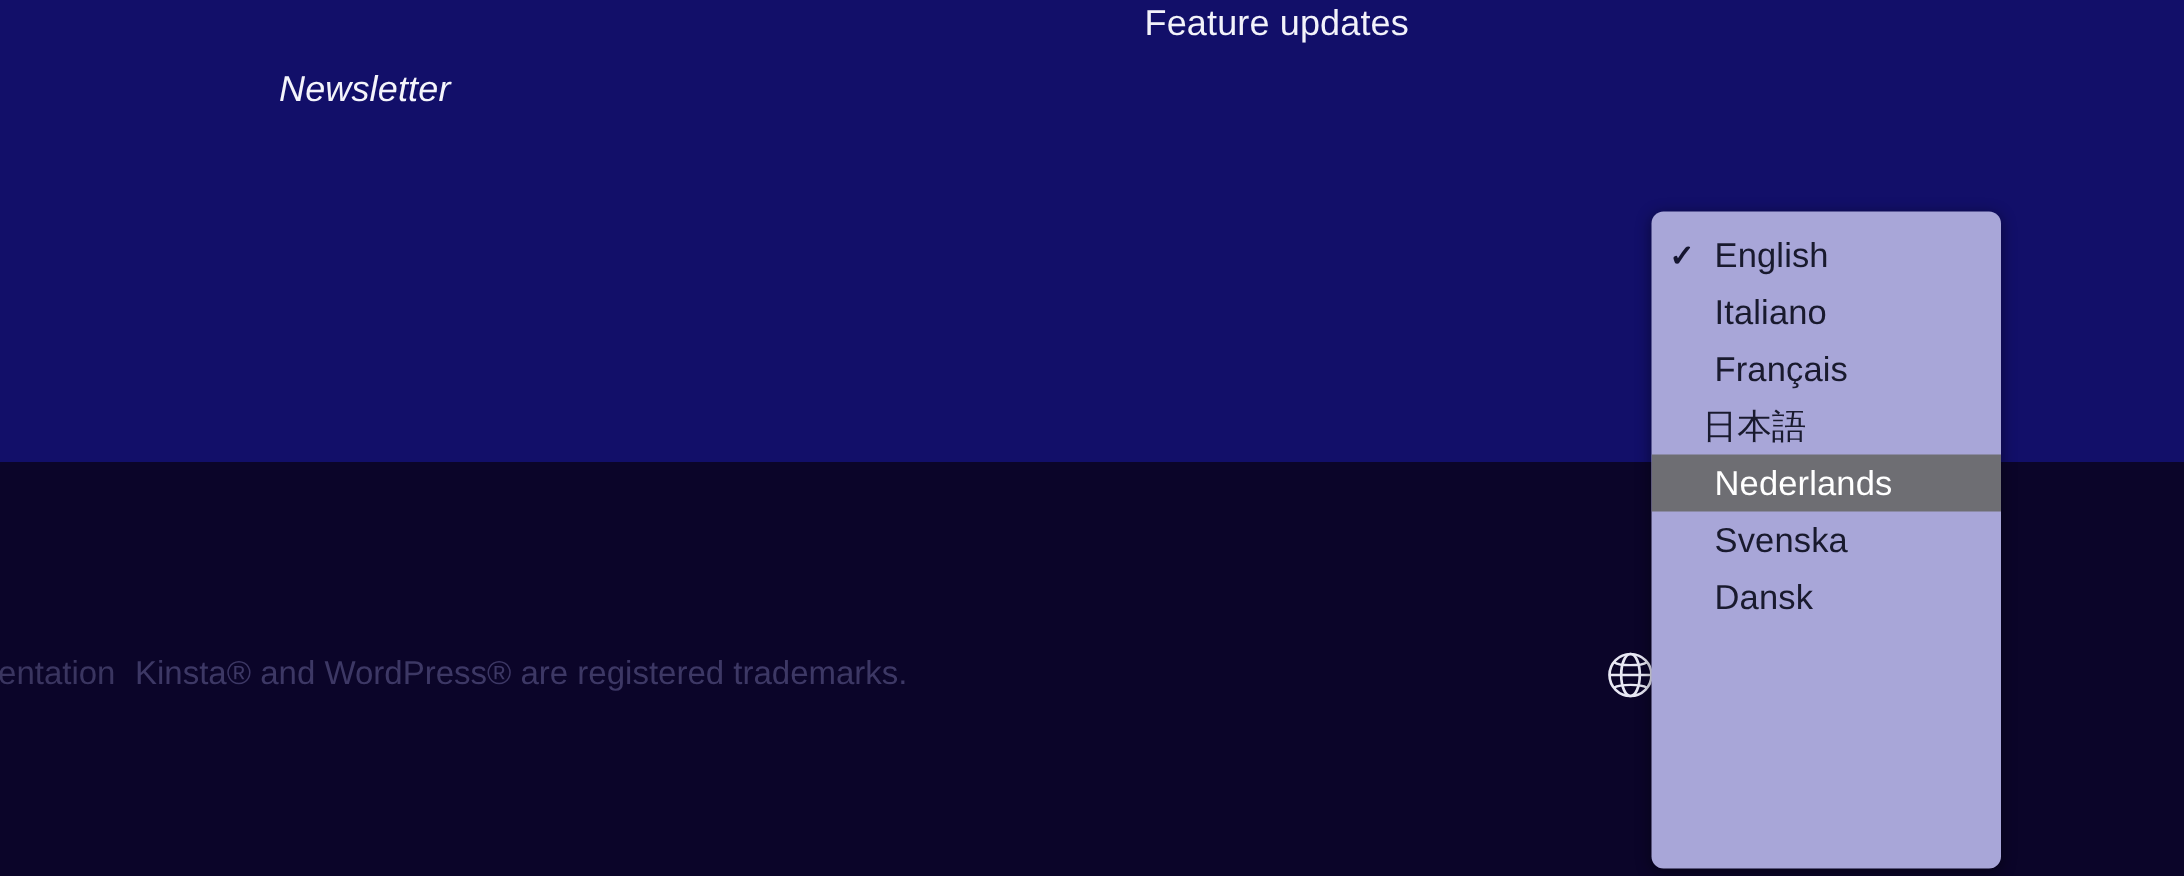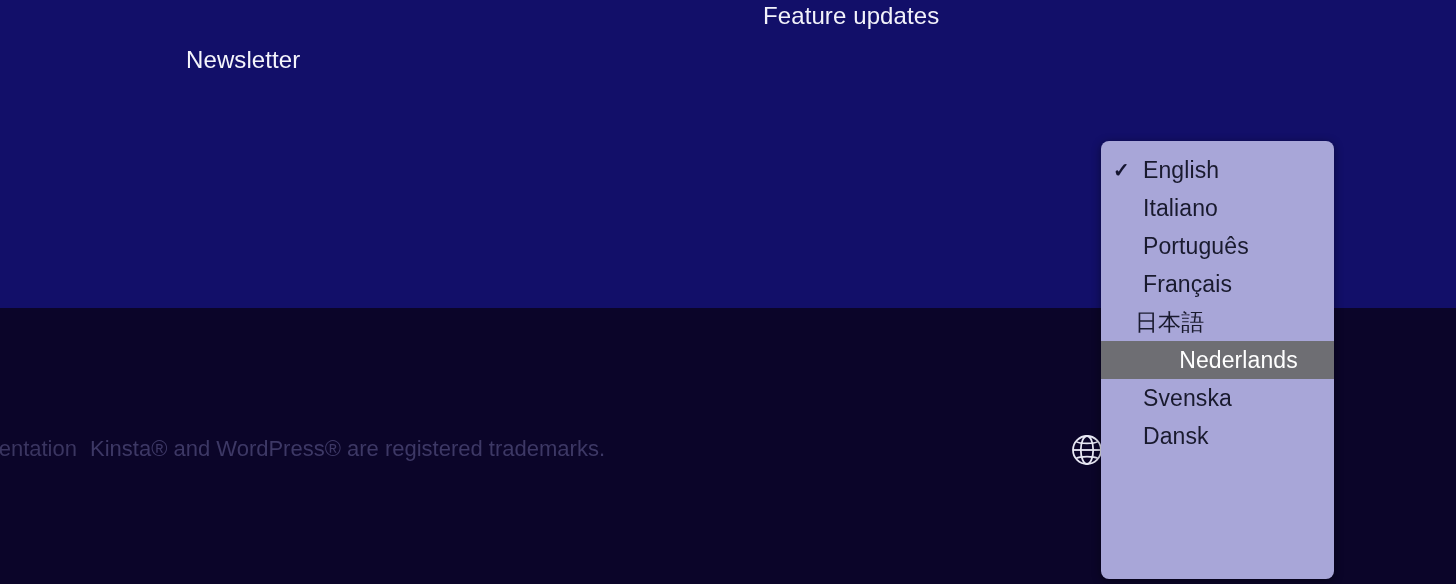--- a/index.html
+++ b/index.html
@@ -39,20 +39,21 @@
   }
 
   .label-newsletter {
     position:absolute;
     left:186px;
     top:46px;
     font-size:24px;
     color:#f4f4fb;
     white-space:nowrap;
     letter-spacing:0.1px;
+    font-style:italic;
   }
 
   
   .footer-band {
     position:absolute;
     left:0; top:308px;
     width:1456px;
     height:276px;
     background:#0b0529;
   }
@@ -116,21 +117,20 @@
     color:#191a2e;
     white-space:nowrap;
     letter-spacing:0.1px;
   }
 
   .lang-option.first { margin-top:10px; }
 
   .lang-option.selected-highlight {
     background:#6e6e73;
     color:#ffffff;
-    justify-content:center;
   }
 
   .lang-check {
     position:absolute;
     left:12px;
     top:0;
     height:38px;
     display:flex;
     align-items:center;
     font-size:20px;
@@ -169,23 +169,20 @@
 
   <div class="lang-dropdown" id="lang-list">
       <div class="lang-option first">
         <span class="lang-check">✓</span>
         <span>English</span>
       </div>
       <div class="lang-option">
         <span>Italiano</span>
       </div>
       <div class="lang-option">
-        <span>Português</span>
-      </div>
-      <div class="lang-option">
         <span>Français</span>
       </div>
       <div class="lang-option cjk">
         <span>日本語</span>
       </div>
       <div class="lang-option selected-highlight">
         <span>Nederlands</span>
       </div>
       <div class="lang-option">
         <span>Svenska</span>

